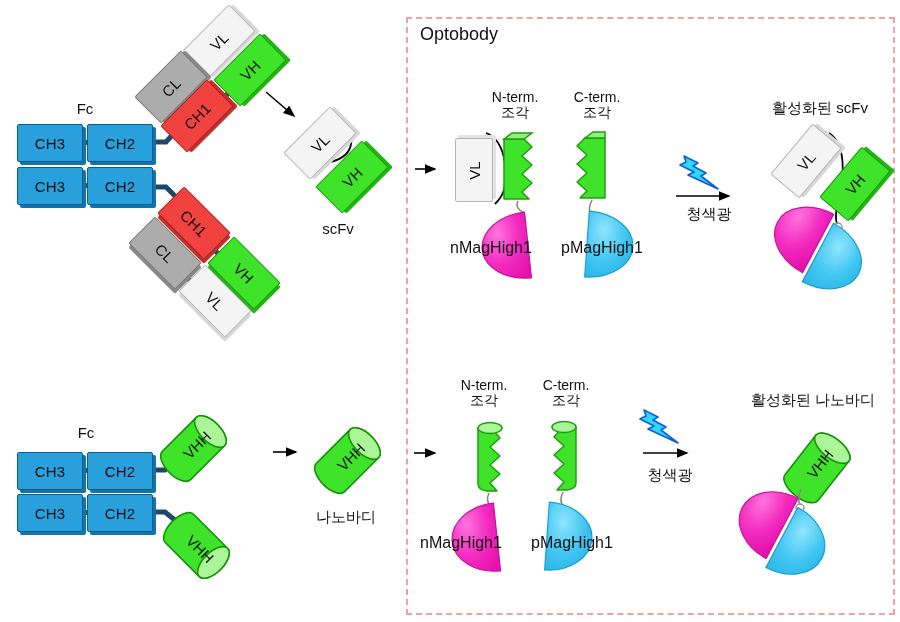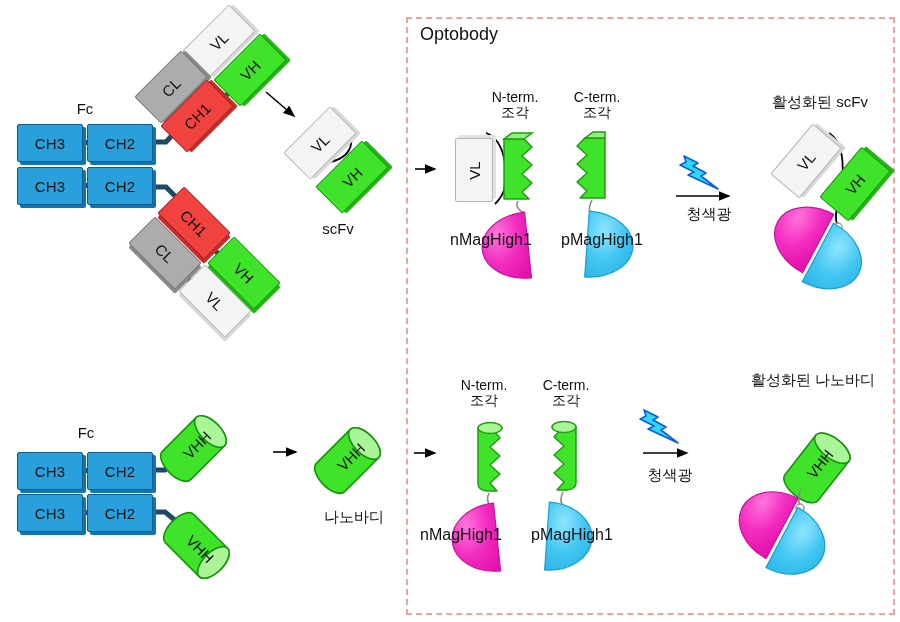--- a/index.html
+++ b/index.html
@@ -20,21 +20,21 @@
   .whiteb{background:#F4F4F4;border:1.6px solid #B5B5B5;box-shadow:3px 3px 0 #D8D8D8;}
   .greenb{background:#3FE32A;border:1.6px solid #189A0C;box-shadow:3px 3px 0 #23B515;}
   
   .vl-upright{position:absolute;left:455px;top:138px;width:36px;height:62px;background:#F4F4F4;
       border:1.6px solid #B5B5B5;box-shadow:3px -3px 0 #E2E2E2;border-radius:2px;
       display:flex;align-items:center;justify-content:center;font-size:15px;}
   .vl-upright span{transform:rotate(-90deg);}
   
   .lbl{position:absolute;transform:translate(-50%,-50%);white-space:nowrap;font-size:15px;}
   .lbl.small{font-size:14px;}
-  .lbl.mag{font-size:16px;}
+  .lbl.mag{font-size:16px;margin-top:8px;}
   .cyl-label{position:absolute;transform:translate(-50%,-50%) rotate(var(--r,0deg));
       font-size:15px;white-space:nowrap;}
 </style>
 </head>
 <body>
 
 <div id="stage">
 
   <div class="panel"></div>
 
@@ -235,33 +235,33 @@
 
   <div class="cyl-label" style="left:197px;top:445px;--r:-45deg">VHH</div>
   <div class="cyl-label" style="left:200px;top:549px;--r:45deg">VHH</div>
   <div class="cyl-label" style="left:351px;top:457px;--r:-45deg">VHH</div>
   <div class="cyl-label" style="left:820px;top:464px;--r:-52deg">VHH</div>
 
   <div class="panel-title">Optobody</div>
   <div class="lbl" style="left:85px;top:108px">Fc</div>
   <div class="lbl" style="left:86px;top:432px">Fc</div>
   <div class="lbl" style="left:338px;top:228px">scFv</div>
-  <div class="lbl" style="left:354px;top:517px">나노바디</div>
+  <div class="lbl" style="left:346px;top:517px">나노바디</div>
 
   <div class="lbl small" style="left:515px;top:97px">N-term.</div>
   <div class="lbl small" style="left:515px;top:113px">조각</div>
   <div class="lbl small" style="left:597px;top:97px">C-term.</div>
   <div class="lbl small" style="left:597px;top:113px">조각</div>
   <div class="lbl mag" style="left:491px;top:240px">nMagHigh1</div>
   <div class="lbl mag" style="left:602px;top:240px">pMagHigh1</div>
   <div class="lbl" style="left:709px;top:214px">청색광</div>
-  <div class="lbl" style="left:820px;top:102px">활성화된 scFv</div>
+  <div class="lbl" style="left:820px;top:108px">활성화된 scFv</div>
 
   <div class="lbl small" style="left:484px;top:385px">N-term.</div>
   <div class="lbl small" style="left:484px;top:401px">조각</div>
   <div class="lbl small" style="left:566px;top:385px">C-term.</div>
   <div class="lbl small" style="left:566px;top:401px">조각</div>
   <div class="lbl mag" style="left:461px;top:535px">nMagHigh1</div>
   <div class="lbl mag" style="left:572px;top:535px">pMagHigh1</div>
   <div class="lbl" style="left:670px;top:475px">청색광</div>
-  <div class="lbl" style="left:813px;top:380px">활성화된 나노바디</div>
+  <div class="lbl" style="left:813px;top:400px">활성화된 나노바디</div>
 
 </div>
 
 </body></html>

